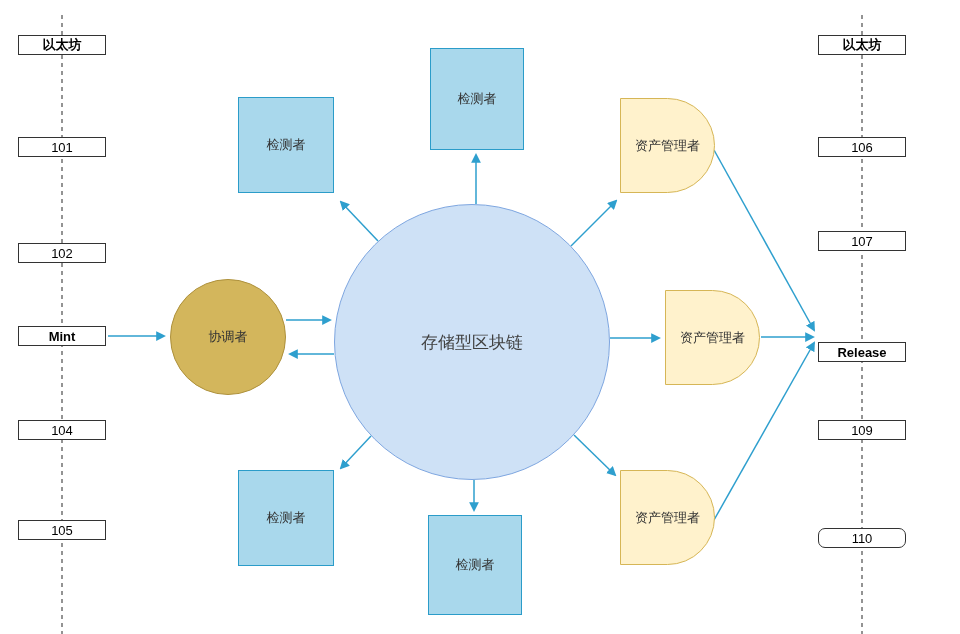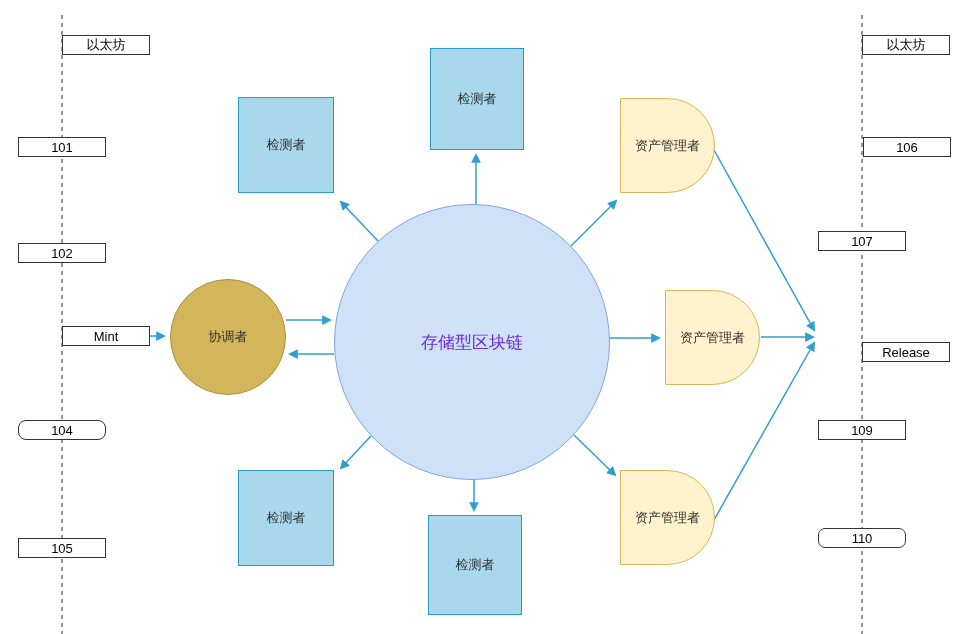--- a/index.html
+++ b/index.html
@@ -30,21 +30,21 @@
   .sq {
     background: var(--detector-fill, #A9D8EC);
     border: 1px solid var(--detector-stroke, #2B9CC9);
   }
   .chain-circle {
     left: 334px; top: 204px; width: 276px; height: 276px;
     border-radius: 50%;
     background: var(--chain-fill, #CEE1F6);
     border: 1px solid var(--chain-stroke, #7EA6E0);
     font-size: 17px;
-    color: #6d28d9;
+    color: #404040;
   }
   .coord-circle {
     left: 170px; top: 279px; width: 116px; height: 116px;
     border-radius: 50%;
     background: var(--coordinator-fill, #D3B65C);
     border: 1px solid var(--coordinator-stroke, #AE913C);
   }
   .dshape {
     width: 95px; height: 95px;
     border-radius: 0 48px 48px 0;
@@ -57,21 +57,21 @@
     width: 88px; height: 20px;
     box-sizing: border-box;
     background: var(--box-bg, #FFFFFF);
     border: 1px solid var(--box-border, #333333);
     display: flex;
     align-items: center;
     justify-content: center;
     font-size: 13px;
     color: #000000;
   }
-  .bold { font-weight: normal; margin-left: 44px; }
+  .bold { font-weight: bold; }
 </style>
 </head>
 <body>
 
 <div class="canvas">
 
   <svg class="links" width="960" height="634" viewBox="0 0 960 634">
     <defs>
       <marker id="arrow" viewBox="0 0 10 10" refX="8" refY="5" markerWidth="6.5" markerHeight="6.5" orient="auto">
         <path class="arrowhead" d="M0,0 L10,5 L0,10 z"></path>
@@ -127,23 +127,23 @@
     <span>资产管理者</span>
   </div>
   <div class="shape dshape" style="left:620px; top:470px;">
     <span>资产管理者</span>
   </div>
 
   <div class="tbox bold" style="left:18px; top:35px;">以太坊</div>
   <div class="tbox" style="left:18px; top:137px;">101</div>
   <div class="tbox" style="left:18px; top:243px;">102</div>
   <div class="tbox bold" style="left:18px; top:326px;">Mint</div>
-  <div class="tbox" style="left:18px; top:420px;border-radius:8px;">104</div>
-  <div class="tbox" style="left:18px; top:538px;">105</div>
+  <div class="tbox" style="left:18px; top:420px;">104</div>
+  <div class="tbox" style="left:18px; top:520px;">105</div>
 
   <div class="tbox bold" style="left:818px; top:35px;">以太坊</div>
-  <div class="tbox" style="left:818px; top:137px;margin-left:45px;">106</div>
+  <div class="tbox" style="left:818px; top:137px;">106</div>
   <div class="tbox" style="left:818px; top:231px;">107</div>
   <div class="tbox bold" style="left:818px; top:342px;">Release</div>
   <div class="tbox" style="left:818px; top:420px;">109</div>
   <div class="tbox" style="left:818px; top:528px;border-radius:7px;">110</div>
 
 </div>
 
 </body></html>

